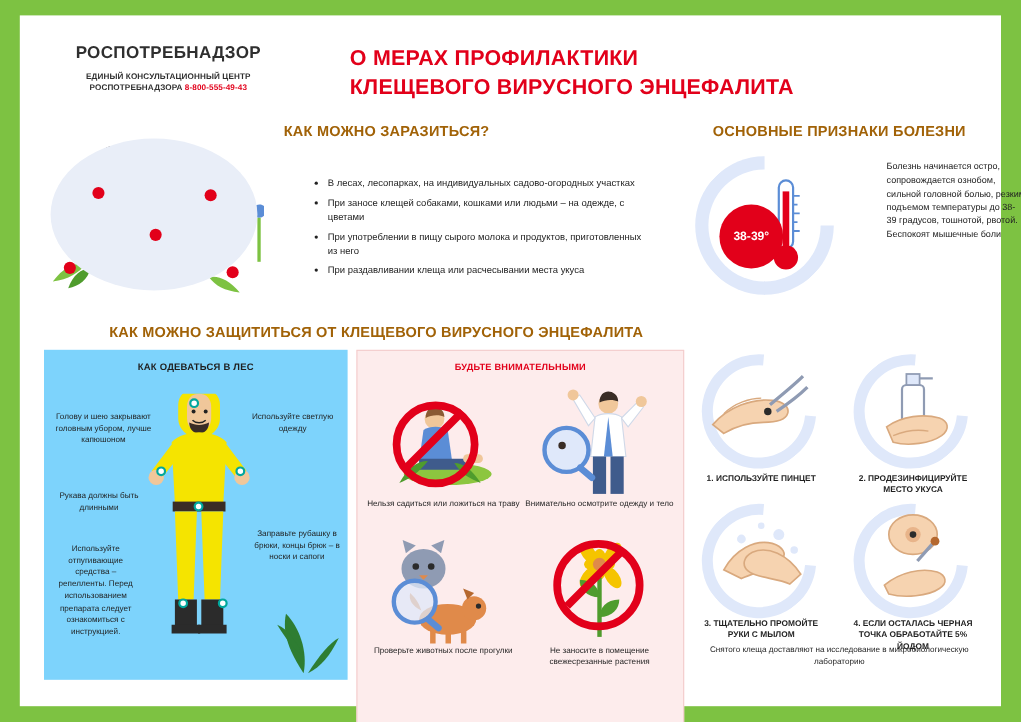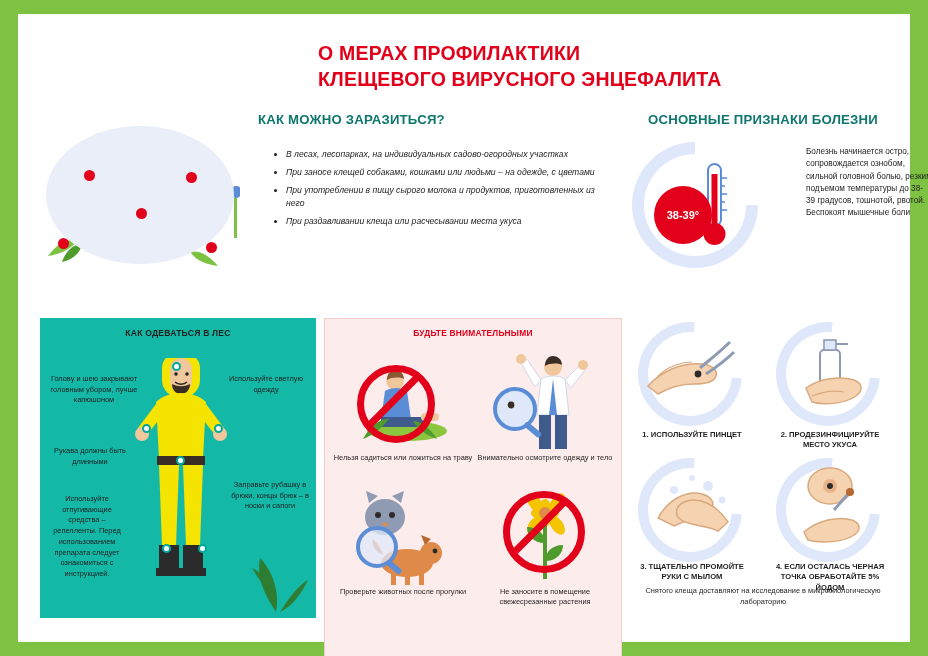--- a/index.html
+++ b/index.html
@@ -18,43 +18,43 @@
   }
   
   .header{position:relative;height:92px;}
   .brand{position:absolute;left:30px;top:26px;width:210px;text-align:center;}
   .brand .rpn{font-size:15.5px;font-weight:bold;color:#2f2f2f;letter-spacing:.3px;}
   .brand .sub{font-size:7.4px;font-weight:bold;color:#2f2f2f;line-height:1.35;margin-top:7px;letter-spacing:.1px;}
   .brand .phone{color:#e2001a;font-weight:bold;}
   .title{position:absolute;left:300px;top:26px;width:560px;}
   .title .l1,.title .l2{color:#e2001a;font-size:19.5px;font-weight:bold;line-height:1.35;letter-spacing:.2px;}
   
-  .h-sec{font-size:13.2px;font-weight:bold;color:#0f766e;letter-spacing:.2px;}
+  .h-sec{font-size:13.2px;font-weight:bold;color:#a16207;letter-spacing:.2px;}
   .h-red{font-size:8.6px;font-weight:bold;color:#e2001a;letter-spacing:.2px;}
   
   .blockA{position:absolute;left:22px;top:96px;width:570px;height:178px;}
   .illoA{position:absolute;left:0;top:6px;width:200px;height:166px;}
   .circleA{position:absolute;left:6px;top:10px;width:188px;height:138px;border-radius:50%;background:#e9eef8;}
   .hA1{position:absolute;left:218px;top:2px;}
   .listA{position:absolute;left:230px;top:34px;width:330px;font-size:8.6px;color:#222;line-height:1.5;}
   .listA li{margin-bottom:5px;}
-  .listA ul{margin:4px;padding-left:12px;font-style:italic;}
+  .listA ul{margin:16px;padding-left:12px;}
   
   .blockB{position:absolute;left:612px;top:96px;width:258px;height:178px;}
   .hB{position:absolute;left:18px;top:2px;}
   .arcB{position:absolute;left:2px;top:32px;width:126px;height:126px;border-radius:50%;border:12px solid #dfe8fa;border-right-color:transparent;transform:rotate(-45deg);box-sizing:border-box;}
   .thermWrap{position:absolute;left:24px;top:48px;width:96px;height:96px;}
   .tempCircle{position:absolute;left:0;top:28px;width:58px;height:58px;border-radius:50%;background:#e2001a;color:#fff;font-size:11px;font-weight:bold;display:flex;align-items:center;justify-content:center;}
   .textB{position:absolute;left:132px;top:36px;width:126px;font-size:8.2px;line-height:1.5;color:#222;margin-left:44px;}
   
   .hC{position:absolute;left:44px;top:280px;width:560px;text-align:center;}
   .hD{position:absolute;left:620px;top:268px;width:256px;text-align:center;}
   .hD .h-red{display:block;margin-top:6px;}
   
-  .panelGreen{position:absolute;left:22px;top:304px;width:276px;height:300px;background:#14b8a6;}
+  .panelGreen{position:absolute;left:22px;top:304px;width:276px;height:300px;background:#7dd3fc;}
   .panelGreen .ptitle{position:absolute;top:10px;left:0;width:100%;text-align:center;font-size:8.6px;font-weight:bold;color:#1f1f1f;letter-spacing:.2px;}
   .gtext{position:absolute;font-size:7.4px;color:#1f1f1f;line-height:1.45;text-align:center;}
   .manWrap{position:absolute;left:86px;top:40px;width:110px;height:250px;}
   
   .panelAtt{position:absolute;left:306px;top:304px;width:298px;height:372px;background:#fdecec;border:1px solid #f3cccc;box-sizing:border-box;}
   .panelAtt .ptitle{position:absolute;top:9px;left:0;width:100%;text-align:center;font-size:8.4px;font-weight:bold;color:#e2001a;letter-spacing:.2px;}
   .cell{position:absolute;width:140px;}
   .cellcap{position:absolute;width:140px;text-align:center;font-size:7.4px;line-height:1.35;color:#1f1f1f;}
   .noSign{position:absolute;width:64px;height:64px;border-radius:50%;border:7px solid #e2001a;box-sizing:border-box;}
   .noSign:after{content:"";position:absolute;left:-5px;top:24px;width:72px;height:7px;background:#e2001a;transform:rotate(-45deg);}
@@ -65,20 +65,28 @@
   .stepnote{position:absolute;left:8px;top:264px;width:250px;text-align:center;font-size:7.4px;color:#1f1f1f;line-height:1.45;}
   .dot{position:absolute;border-radius:50%;background:#e2001a;}
   .gdot{position:absolute;width:9px;height:9px;border-radius:50%;background:#ffffff;border:2.5px solid #00a79d;box-sizing:border-box;}
 </style>
 </head>
 <body>
 
 <div class="poster">
 
   <div class="header">
+    <div class="brand">
+      <div class="rpn">РОСПОТРЕБНАДЗОР</div>
+      <div class="sub">
+        <span>ЕДИНЫЙ КОНСУЛЬТАЦИОННЫЙ ЦЕНТР</span><br>
+        <span>РОСПОТРЕБНАДЗОРА</span>
+        <span class="phone">8-800-555-49-43</span>
+      </div>
+    </div>
     <div class="title">
       <div class="l1">О МЕРАХ ПРОФИЛАКТИКИ</div>
       <div class="l2">КЛЕЩЕВОГО ВИРУСНОГО ЭНЦЕФАЛИТА</div>
     </div>
   </div>
 
   <div class="blockA">
 
     <div class="illoA">
       <div class="circleA"></div>
@@ -164,20 +172,21 @@
           <line x1="67" y1="44" x2="71" y2="44"></line>
           <line x1="67" y1="52" x2="73" y2="52"></line>
         </g>
       </svg>
       <div class="tempCircle">38-39°</div>
     </div>
 
     <div class="textB">Болезнь начинается остро, сопровождается ознобом, сильной головной болью, резким подъемом температуры до 38-39 градусов, тошнотой, рвотой. Беспокоят мышечные боли</div>
   </div>
 
+  <div class="hC h-sec">КАК МОЖНО ЗАЩИТИТЬСЯ ОТ КЛЕЩЕВОГО ВИРУСНОГО ЭНЦЕФАЛИТА</div>
 
   <div class="panelGreen">
     <div class="ptitle">КАК ОДЕВАТЬСЯ В ЛЕС</div>
 
     <div class="gtext" style="left:8px;top:56px;width:92px;">Голову и шею закрывают головным убором, лучше капюшоном</div>
     <div class="gtext" style="left:182px;top:56px;width:88px;">Используйте светлую одежду</div>
     <div class="gtext" style="left:10px;top:128px;width:80px;">Рукава должны быть длинными</div>
     <div class="gtext" style="left:188px;top:162px;width:84px;">Заправьте рубашку в брюки, концы брюк – в носки и сапоги</div>
     <div class="gtext" style="left:6px;top:176px;width:82px;">Используйте отпугивающие средства – репелленты. Перед использованием препарата следует ознакомиться с инструкцией.</div>
 

